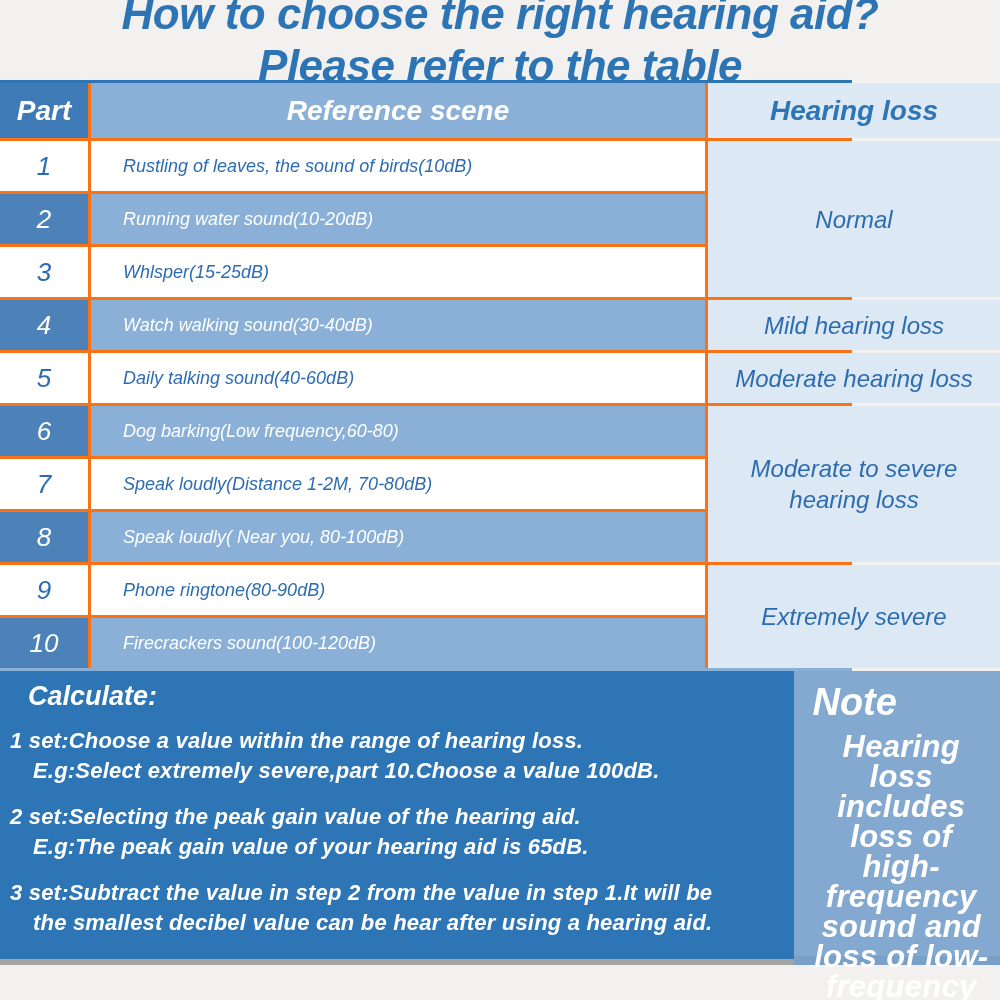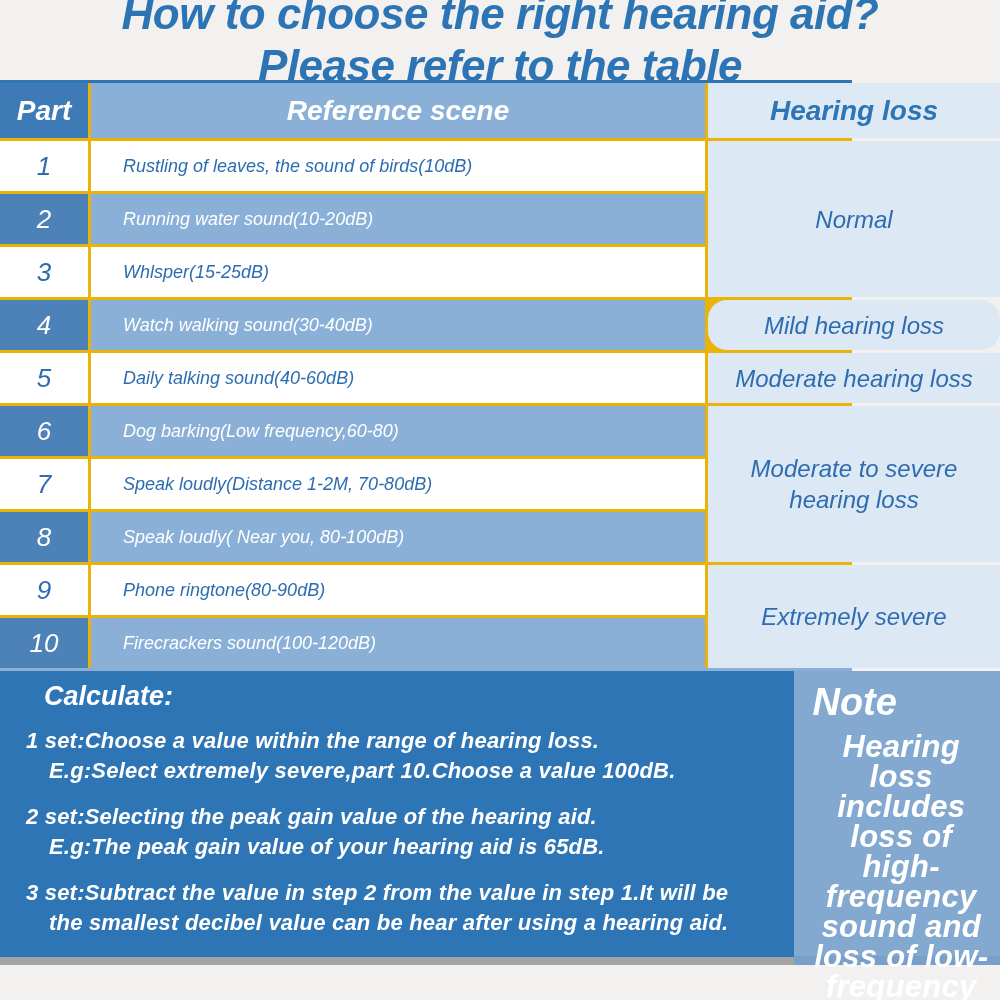--- a/index.html
+++ b/index.html
@@ -27,21 +27,21 @@
     color: #2c74b4;
     letter-spacing: -0.5px;
   }
 
   
   .hear-table {
     display: grid;
     grid-template-columns: 88px 614px 292px;
     grid-template-rows: 55px repeat(10, 50px);
     gap: 3px;
-    background: #eab308;            
+    background: #f97316;            
     border-top: 3px solid #2e75b6;
     border-bottom: 3px solid #8ab0d8;
     width: 852px;
   }
   .cell {
     display: flex;
     align-items: center;
     font-style: italic;
   }
   .head { font-weight: 700; font-size: 28px; justify-content: center; }
@@ -59,33 +59,33 @@
     grid-column: 3;
     background: #dce8f3;
     color: #2d6cb0;
     font-size: 24px;
     justify-content: center;
     text-align: center;
     padding: 0 26px;
     line-height: 31px;
   }
   .hg0 { grid-row: 2 / span 3; }
-  .hg1 { grid-row: 5; border-radius: 19px; }
+  .hg1 { grid-row: 5; }
   .hg2 { grid-row: 6; }
   .hg3 { grid-row: 7 / span 3; }
   .hg4 { grid-row: 10 / span 2; }
 
   
   .bottom { display: flex; height: 294px; width: 1000px; }
   .calc {
     width: 842px;
     background: #2e75b6;
     color: #ffffff;
-    padding: 8px 14px 0 26px;
-    border-bottom: 8px solid #a3a3a3;
+    padding: 8px 14px 0 10px;
+    border-bottom: 6px solid #a3a3a3;
   }
   .calc h2 {
     font-size: 27px;
     font-style: italic;
     font-weight: 700;
     margin: 2px 0 14px 18px;
   }
   .step {
     font-size: 22px;
     font-style: italic;

